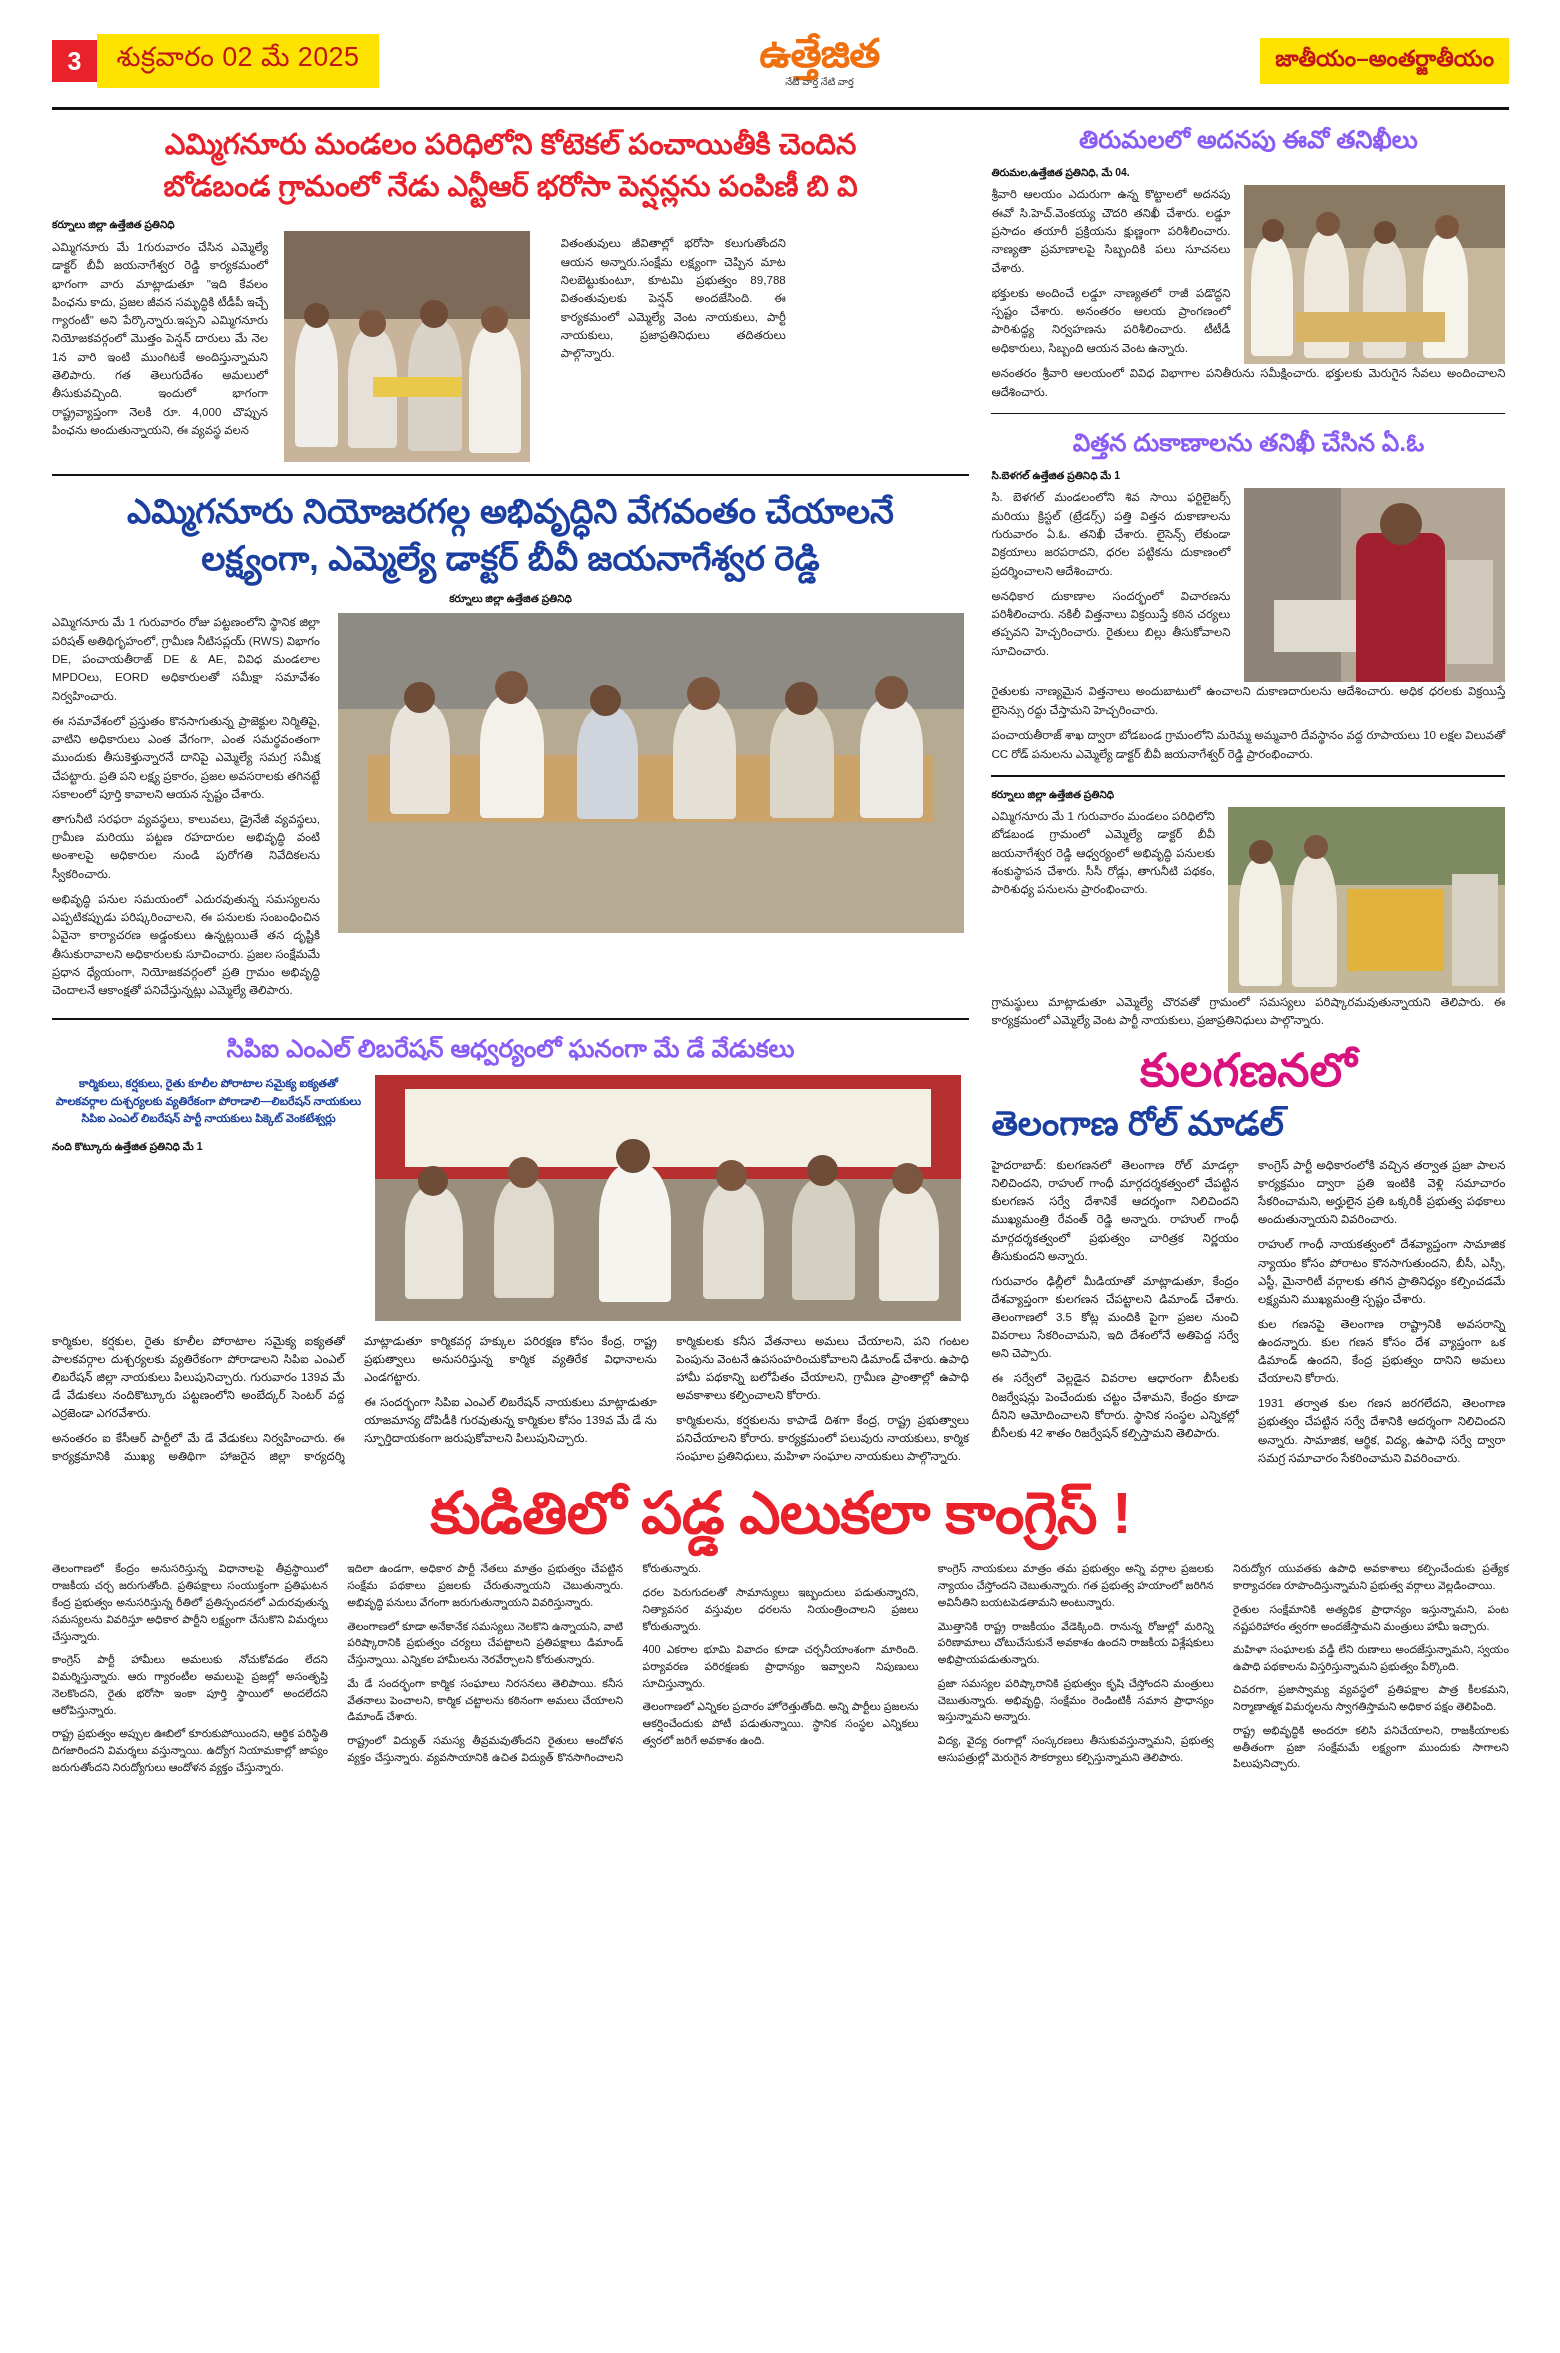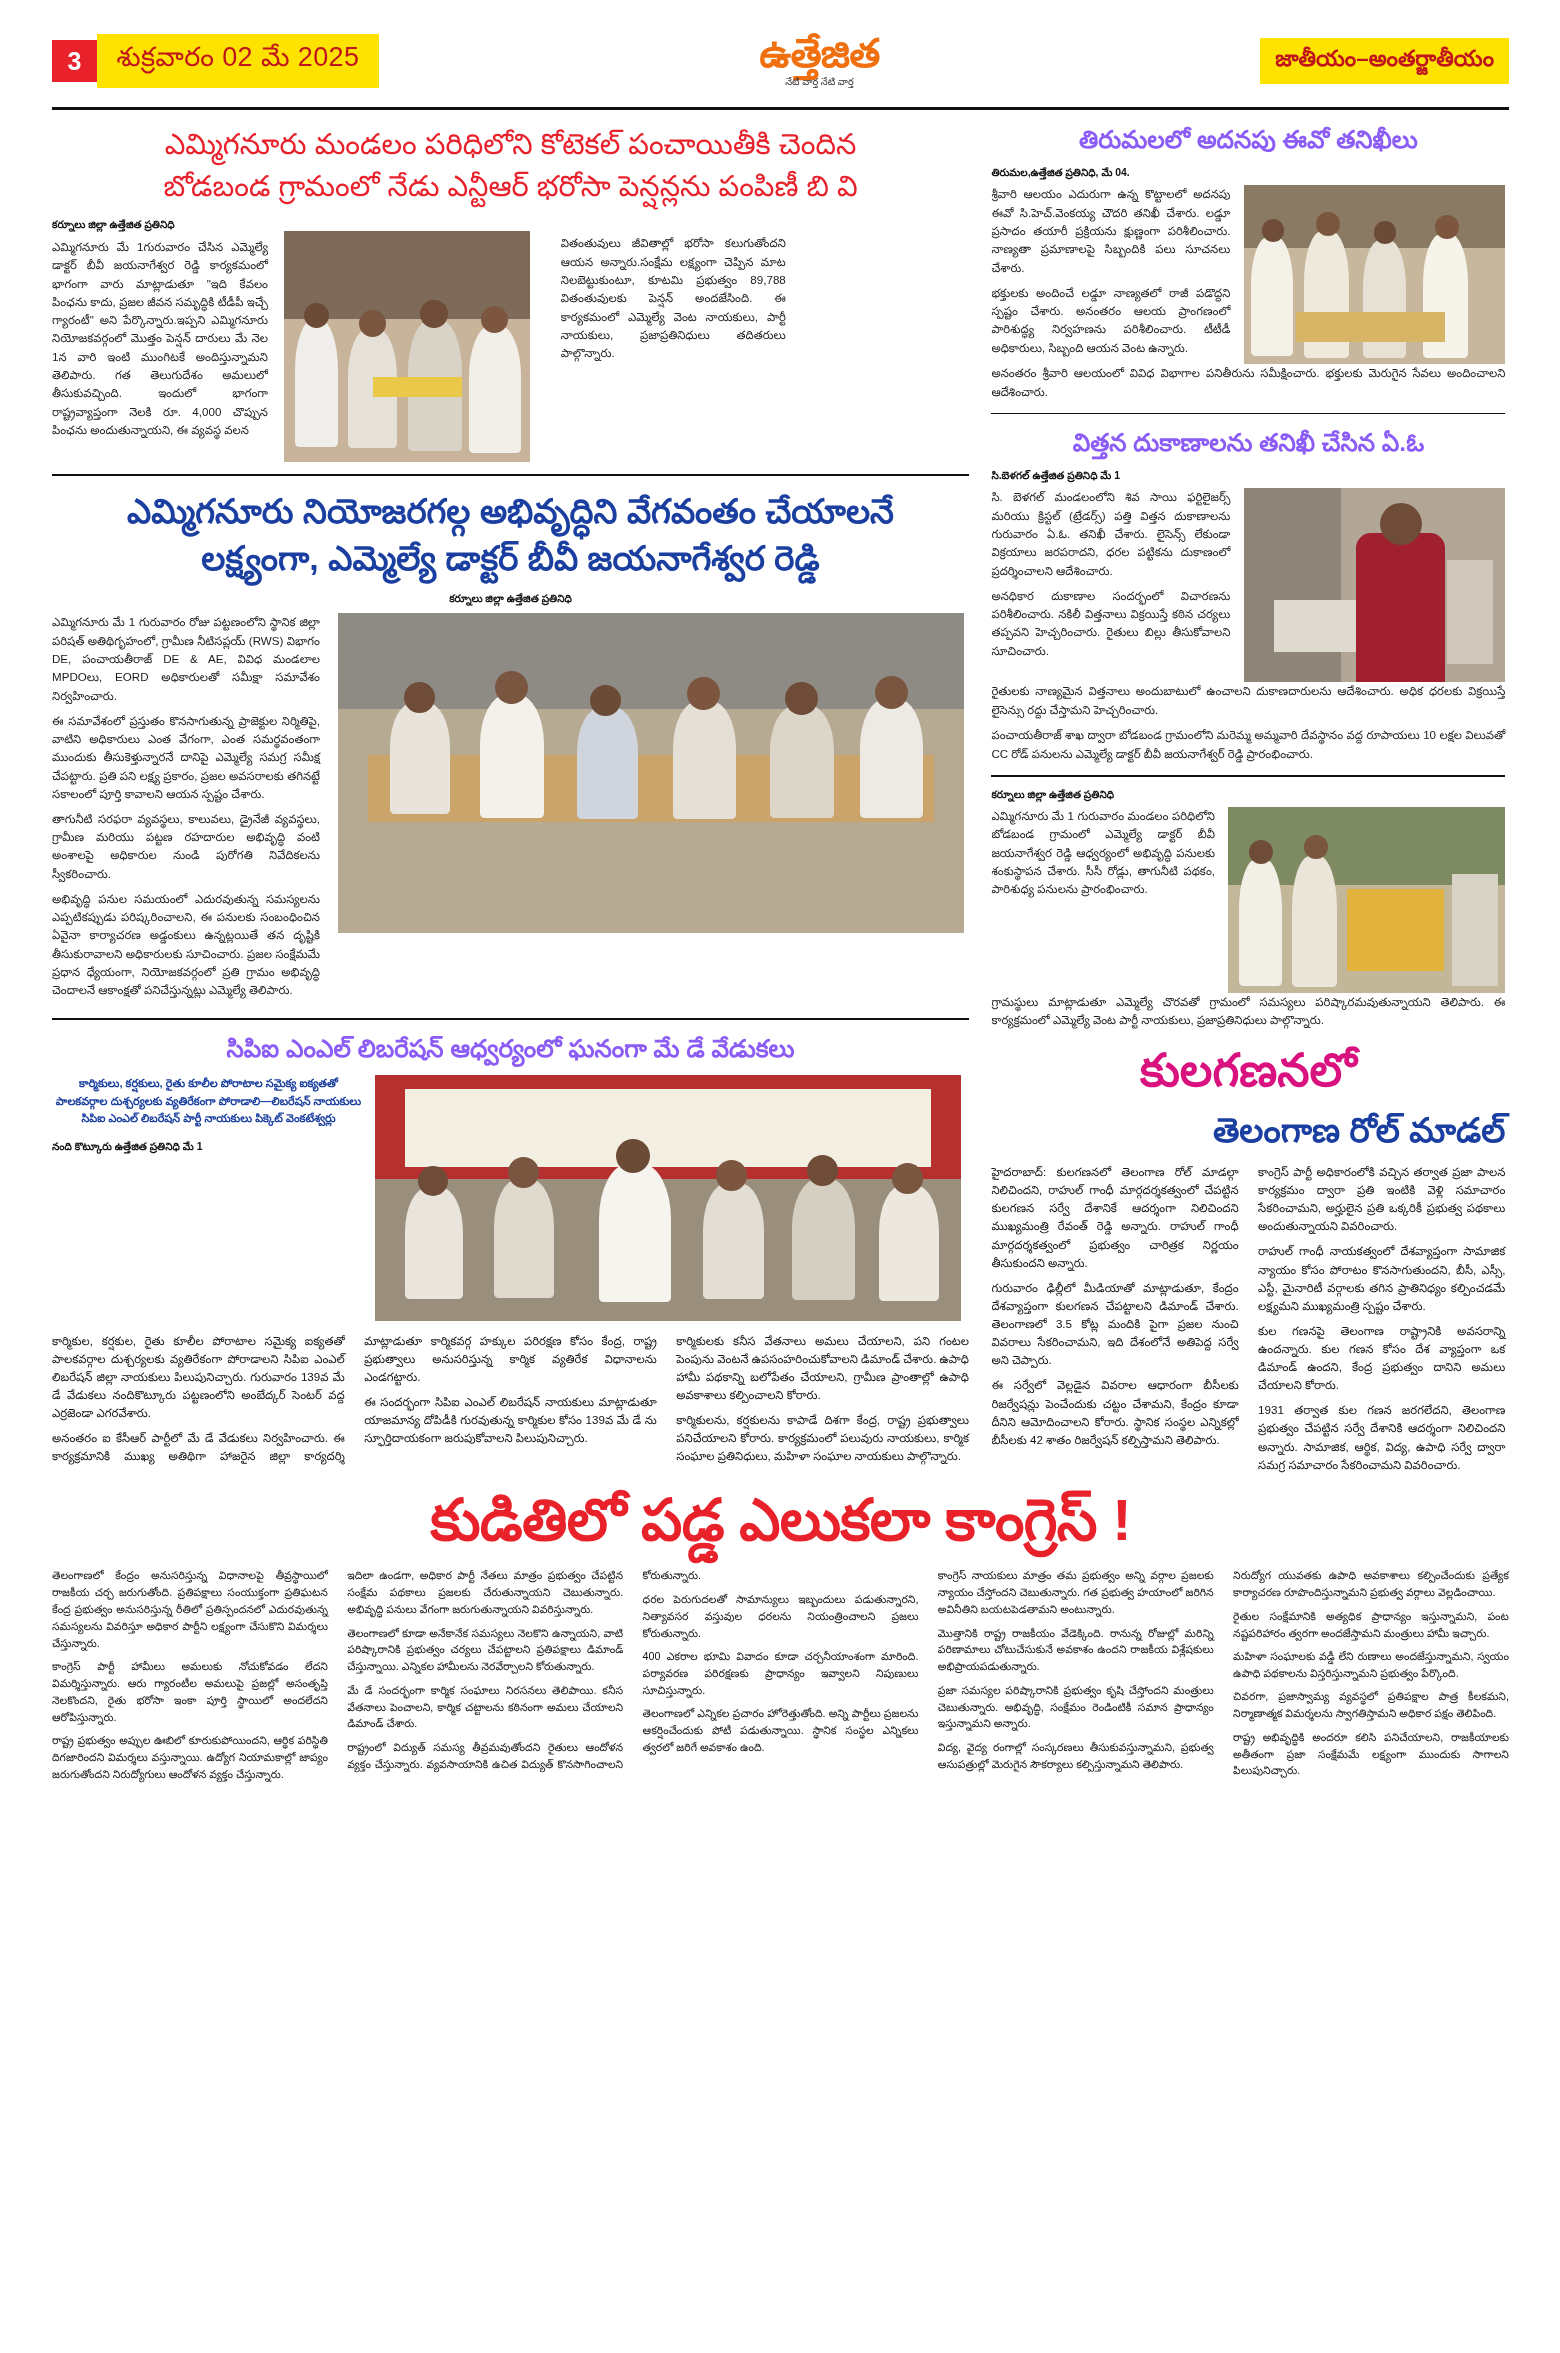--- a/index.html
+++ b/index.html
@@ -20,26 +20,26 @@
 
   
   .content{position:relative;margin:13.4px 52px 0 52px;}
   .cols-top{display:flex;gap:22.4px;}
   .col-left{width:917px;}
   .col-right{width:514px;}
 
   .hr-thin{height:1.5px;background:#111;margin:12px 0;}
 
   
-  h1.head-red{font-size:29px;line-height:1.45;color:#e8212b;text-align:center;font-weight:normal;margin:0 0 10.4px 0;}
+  h1.head-red{font-size:29px;line-height:1.45;color:#e8212b;text-align:center;font-weight:bold;margin:0 0 10.4px 0;}
   h1.head-blue{font-size:34px;line-height:1.4;color:#1a3fa0;text-align:center;font-weight:bold;margin:4.5px 0 10.4px 0;}
   h2.head-red-sm{font-size:24.6px;line-height:1.4;color:#8b5cf6;text-align:center;font-weight:bold;margin:0 0 9px 0;}
   .mega{font-size:58px;line-height:1.15;color:#e8212b;text-align:center;font-weight:bold;margin:7.5px 0 13.4px 0;letter-spacing:-0.7px;}
   .mega2-a{font-size:46px;color:#d9127f;text-align:center;font-weight:bold;line-height:1.2;}
-  .mega2-b{font-size:34px;color:#1a3fa0;text-align:right;font-weight:bold;line-height:1.3;margin-top:10px;}
+  .mega2-b{font-size:34px;color:#1a3fa0;text-align:left;font-weight:bold;line-height:1.3;margin-top:3px;}
 
   .byline{font-size:10.4px;color:#111;text-align:center;font-weight:bold;margin:3px 0 6px 0;}
   .byline-l{font-size:10.4px;color:#111;text-align:left;font-weight:bold;margin:1.5px 0 4.5px 0;}
 
   p.body{font-size:11.6px;line-height:1.58;text-align:justify;margin:0 0 6.7px 0;color:#1a1a1a;}
 
   
   .photo{background:#ccc;position:relative;overflow:hidden;}
   .photo .sky{position:absolute;left:0;right:0;top:0;height:38%;}
   .photo .ground{position:absolute;left:0;right:0;bottom:0;height:62%;}

